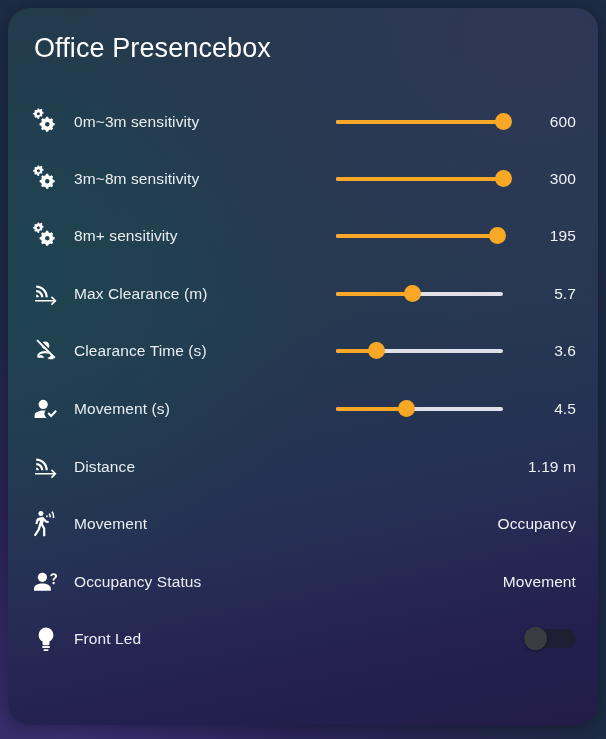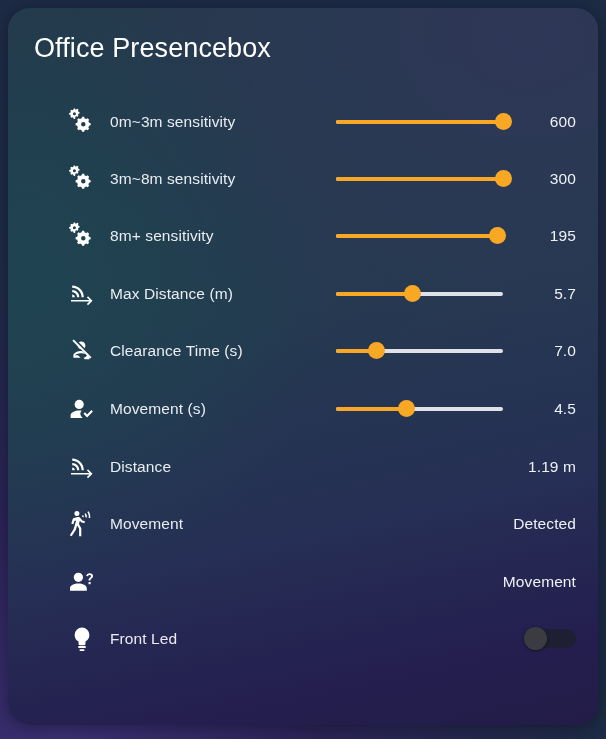--- a/index.html
+++ b/index.html
@@ -46,21 +46,20 @@
   }
 
   
   .row {
     position: absolute;
     left: 0;
     width: 590px;
     height: 57px;
     display: flex;
     align-items: center;
-    padding-left: 36px;
   }
 
   .icon-cell {
     width: 66px;
     min-width: 66px;
     height: 57px;
     display: flex;
     align-items: center;
     justify-content: center;
     padding-left: 10px;
@@ -215,21 +214,21 @@
     <div class="icon-cell">
       <svg width="30" height="28" viewBox="0 0 30 28">
         <g fill="#ffffff">
           <path d="M5.2 17.2V14.6c1.45 0 2.6 1.15 2.6 2.6H5.2z"></path>
           <path d="M5.2 12.3v-2.2c3.9 0 7.1 3.2 7.1 7.1h-2.2c0-2.7-2.2-4.9-4.9-4.9z"></path>
           <path d="M5.2 7.8V5.6c6.4 0 11.6 5.2 11.6 11.6h-2.2c0-5.2-4.2-9.4-9.4-9.4z"></path>
           <path d="M4 20h18.5l-2.6-2.6 1.1-1.1 4.5 4.45-4.5 4.45-1.1-1.1 2.6-2.6H4z"></path>
         </g>
       </svg>
     </div>
-    <div class="label">Max Distance (m)</div>
+    <div class="label">Max Clearance (m)</div>
     <div class="slider-wrap">
       <div class="track">
         <div class="fill" style="width:46%"></div>
         <div class="thumb" style="left:46%"></div>
       </div>
     </div>
     <div class="value">5.7</div>
   </div>
 
   <div class="row" style="top:314px">
@@ -244,21 +243,21 @@
         </g>
       </svg>
     </div>
     <div class="label">Clearance Time (s)</div>
     <div class="slider-wrap">
       <div class="track">
         <div class="fill" style="width:24%"></div>
         <div class="thumb" style="left:24%"></div>
       </div>
     </div>
-    <div class="value">7.0</div>
+    <div class="value">3.6</div>
   </div>
 
   <div class="row" style="top:372px">
     <div class="icon-cell">
       <svg width="30" height="28" viewBox="0 0 30 28">
         <g fill="#ffffff">
           <circle cx="12.2" cy="9.4" r="4.6"></circle>
           <path d="M12.2 15.6c-4.2 0-8.6 2.1-8.6 4.7v2.6h12.1l-1.35-1.35a4.9 4.9 0 01.35-6.05 16 16 0 00-2.5.1z"></path>
           <path d="M25.9 16.6l-1.5-1.5-4.3 4.3-2.1-2.1-1.5 1.5 3.6 3.6z"></path>
         </g>
@@ -295,34 +294,35 @@
         <g fill="#ffffff">
           <circle cx="9.9" cy="4.4" r="2.5"></circle>
           <path d="M12.65 8.3c-.5-.35-1.2-.5-1.9-.3l-3.8 1.1c-.7.2-1.25.75-1.45 1.45l-1.2 4.2 2.1.6 1-3.4 1.75-.5-2.45 8.6-3.9 6.1 1.85 1.2 4.1-6.3 1.45-4.55 1.9 3.35v7.5h2.2v-8.1l-2.35-4.35.95-3.45 1.1 1.9 3.35.95.6-2.1-2.55-.75z"></path>
           <path d="M20.3 3.1l1.3-.9c1.35 1.95 1.95 4.45 1.65 6.9l-1.55-.2c.25-2.05-.25-4.15-1.4-5.8z"></path>
           <path d="M17.5 5.05l1.3-.9c.85 1.25 1.25 2.85 1.05 4.4l-1.55-.2c.15-1.2-.15-2.4-.8-3.3z"></path>
           <path d="M14.9 6.9l1.25-.85c.45.65.65 1.45.55 2.25l-1.5-.2c.05-.45-.05-.85-.3-1.2z"></path>
         </g>
       </svg>
     </div>
     <div class="label">Movement</div>
-    <div class="value">Detected</div>
+    <div class="value">Occupancy</div>
   </div>
 
   <div class="row" style="top:545px">
     <div class="icon-cell">
       <svg width="30" height="28" viewBox="0 0 30 28">
         <g fill="#ffffff">
           <circle cx="11.4" cy="9.3" r="4.6"></circle>
           <path d="M11.4 15.5c-4.2 0-8.4 2.1-8.4 4.7v2.6h16.8v-2.6c0-2.6-4.2-4.7-8.4-4.7z"></path>
           <path d="M22.6 5.2c-1.9 0-3.2 1.15-3.4 2.75l1.85.25c.15-.75.7-1.25 1.5-1.25.8 0 1.4.5 1.4 1.2 0 .6-.35.95-1.05 1.5-.85.65-1.35 1.25-1.35 2.45v.45h1.9v-.35c0-.8.35-1.2 1.1-1.8.95-.75 1.45-1.4 1.45-2.45 0-1.65-1.4-2.75-3.4-2.75z"></path>
           <rect x="21.55" y="14.05" width="2.1" height="2.1" rx="0.35"></rect>
         </g>
       </svg>
     </div>
+    <div class="label">Occupancy Status</div>
     <div class="value">Movement</div>
   </div>
 
   <div class="row" style="top:602px">
     <div class="icon-cell">
       <svg width="28" height="28" viewBox="0 0 28 28">
         <g fill="#ffffff">
           <path d="M14 2.5a7.4 7.4 0 00-7.4 7.4c0 2.85 1.6 5.3 3.95 6.55v2.6c0 .6.5 1.1 1.1 1.1h4.7c.6 0 1.1-.5 1.1-1.1v-2.6A7.4 7.4 0 0021.4 9.9 7.4 7.4 0 0014 2.5z"></path>
           <rect x="10.1" y="21.1" width="7.8" height="1.9" rx="0.9"></rect>
           <rect x="11.4" y="24.3" width="5.2" height="1.6" rx="0.8"></rect>

